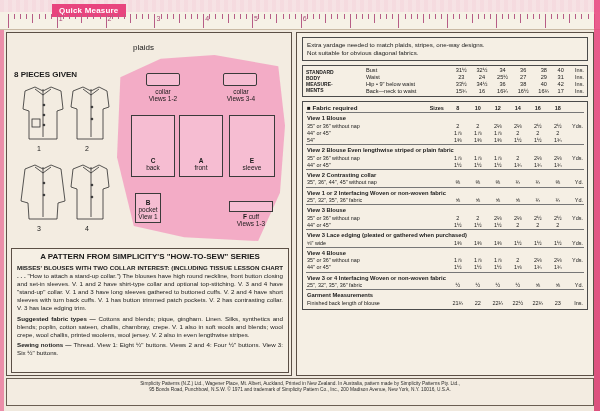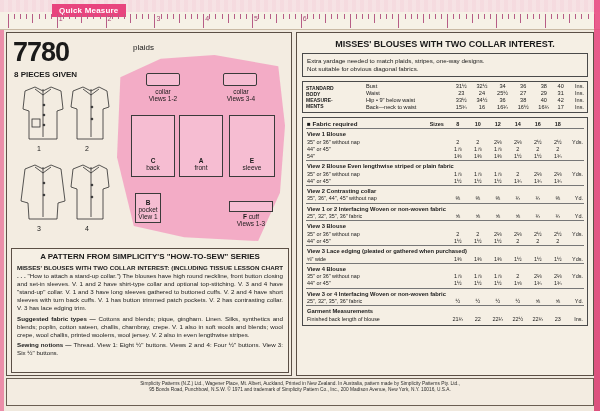--- a/index.html
+++ b/index.html
@@ -275,21 +275,20 @@
         <div class="tick" style="left: 581.4px; height: 5px;"></div>
         <div class="tick" style="left: 587.5px; height: 5px;"></div>
         <div class="tick" style="left: 593.6px; height: 14px;"></div>
       </div>
   </div>
 
   <div class="frame">
 
     <div class="left">
 
-      <div class="pat-num">7780</div>
       <div class="pieces">8 PIECES GIVEN</div>
       <div class="blouse-label">plaids</div>
 
       <div class="art" style="left:6px; top:50px; width:100px; height:160px;">
         <svg width="100" height="160" viewBox="0 0 100 160">
           <g fill="none" stroke="#2c2c2c" stroke-width="0.8">
 
             <path d="M12 8 L22 4 L30 8 L38 4 L48 8 L50 26 L44 28 L44 56 L16 56 L16 28 L10 26 Z"></path>
             <path d="M30 6 L30 54"></path>
             <path d="M22 6 L30 12 L38 6"></path>
@@ -347,21 +346,20 @@
 
       <div class="howto">
         <h2>A PATTERN FROM SIMPLICITY'S "HOW-TO-SEW" SERIES</h2>
         <p><span class="b">MISSES' BLOUSES WITH TWO COLLAR INTEREST: (INCLUDING TISSUE LESSON CHART . . .</span> <span>"How to attach a stand-up collar.") The blouses have high round neckline, front button closing and set-in sleeves. V. 1 and 2 have shirt-type collar and optional top-stitching. V. 3 and 4 have "stand-up" collar. V. 1 and 3 have long sleeves gathered to buttoned cuffs. V. 2 and 4 have short sleeves with turn back cuffs. V. 1 has button trimmed patch pockets. V. 2 has contrasting collar. V. 3 has lace edging trim.</span></p>
         <p><span class="b">Suggested fabric types —</span> <span>Cottons and blends; pique, gingham. Linen. Silks, synthetics and blends; poplin, cotton sateen, challis, chambray, crepe. V. 1 also in soft wools and blends; wool crepe, wool challis, printed woolens, wool jersey. V. 2 also in even lengthwise stripes.</span></p>
         <p><span class="b">Sewing notions —</span> <span>Thread. View 1: Eight ½" buttons. Views 2 and 4: Four ½" buttons. View 3: Six ½" buttons.</span></p>
       </div>
     </div>
 
     <div class="right">
-      <div class="rtitle">MISSES' BLOUSES WITH TWO COLLAR INTEREST.</div>
 
       <div class="notebox">
         <span>Extra yardage needed to match plaids, stripes, one-way designs.</span><br>
         <span>Not suitable for obvious diagonal fabrics.</span>
       </div>
 
       <div class="bodybox">
         <table class="meas">
           <tbody id="meas-body">
               <tr>

